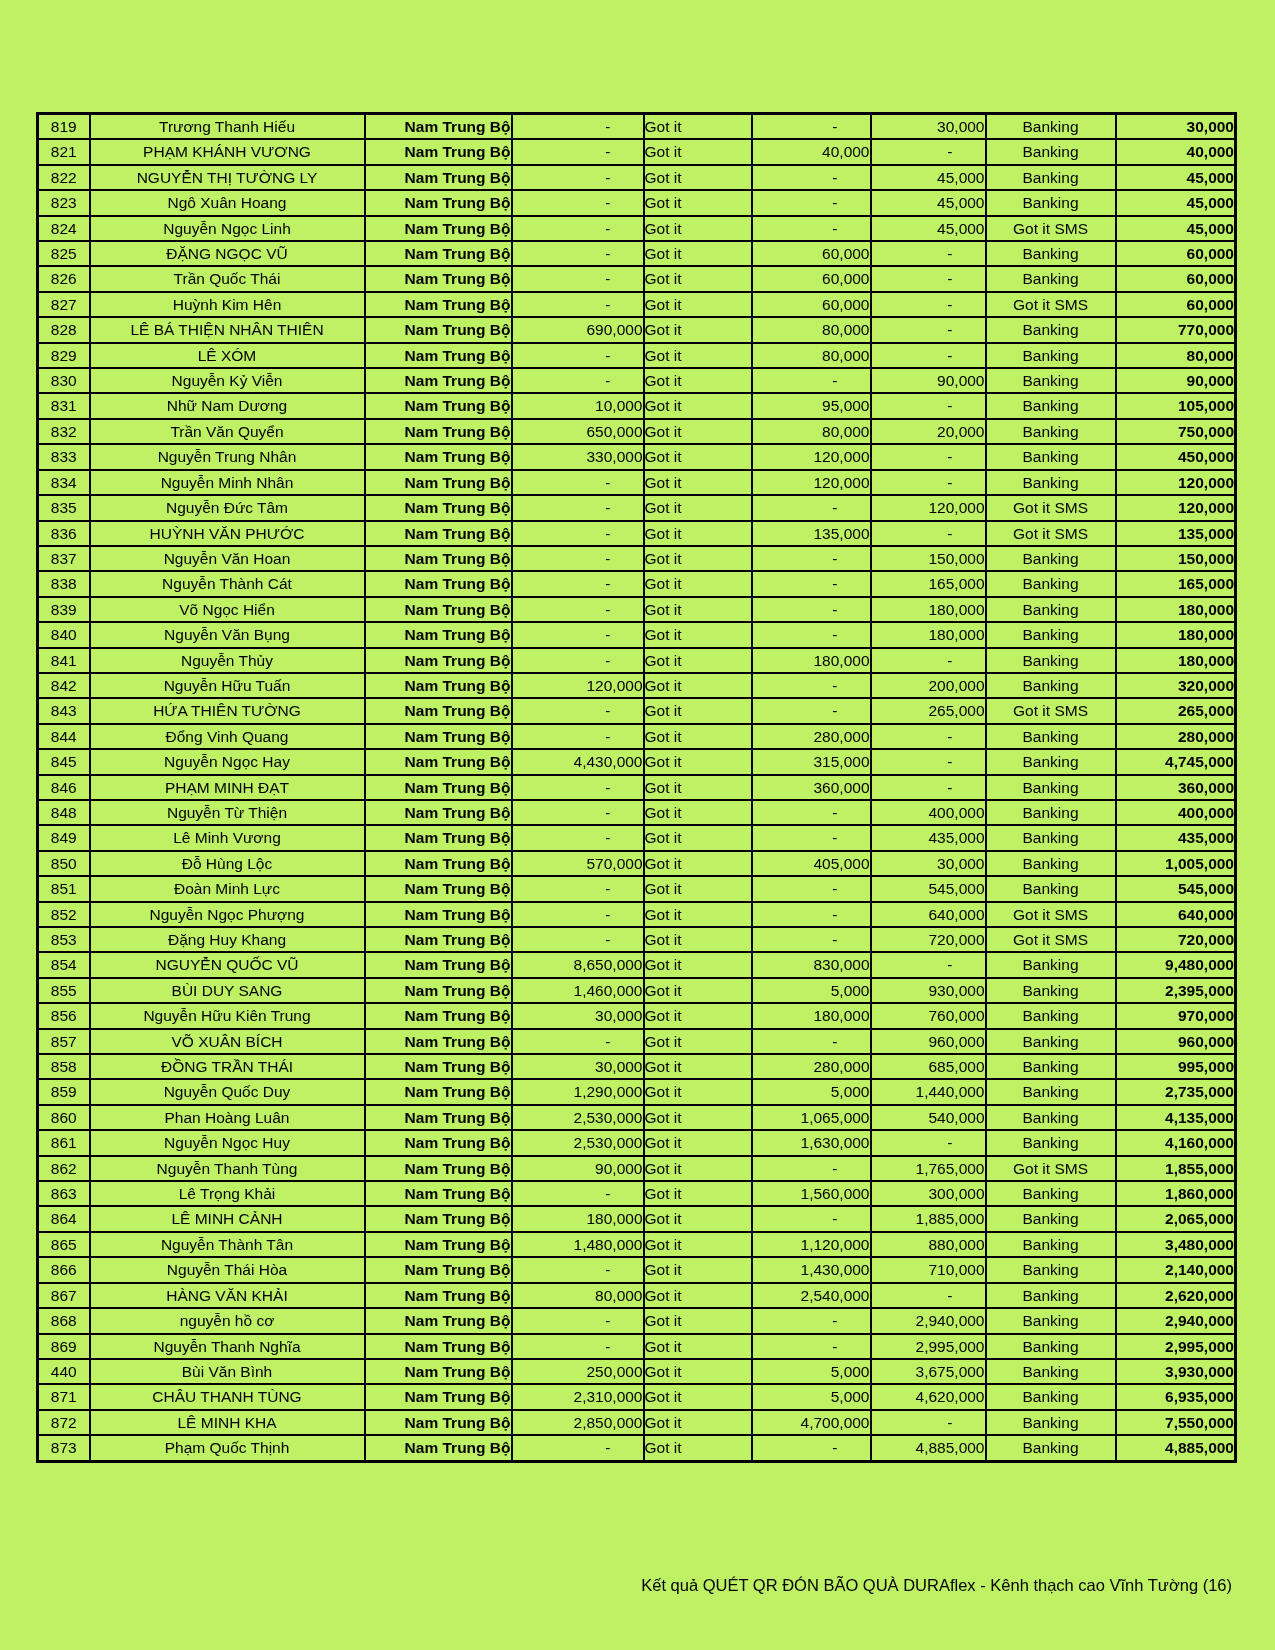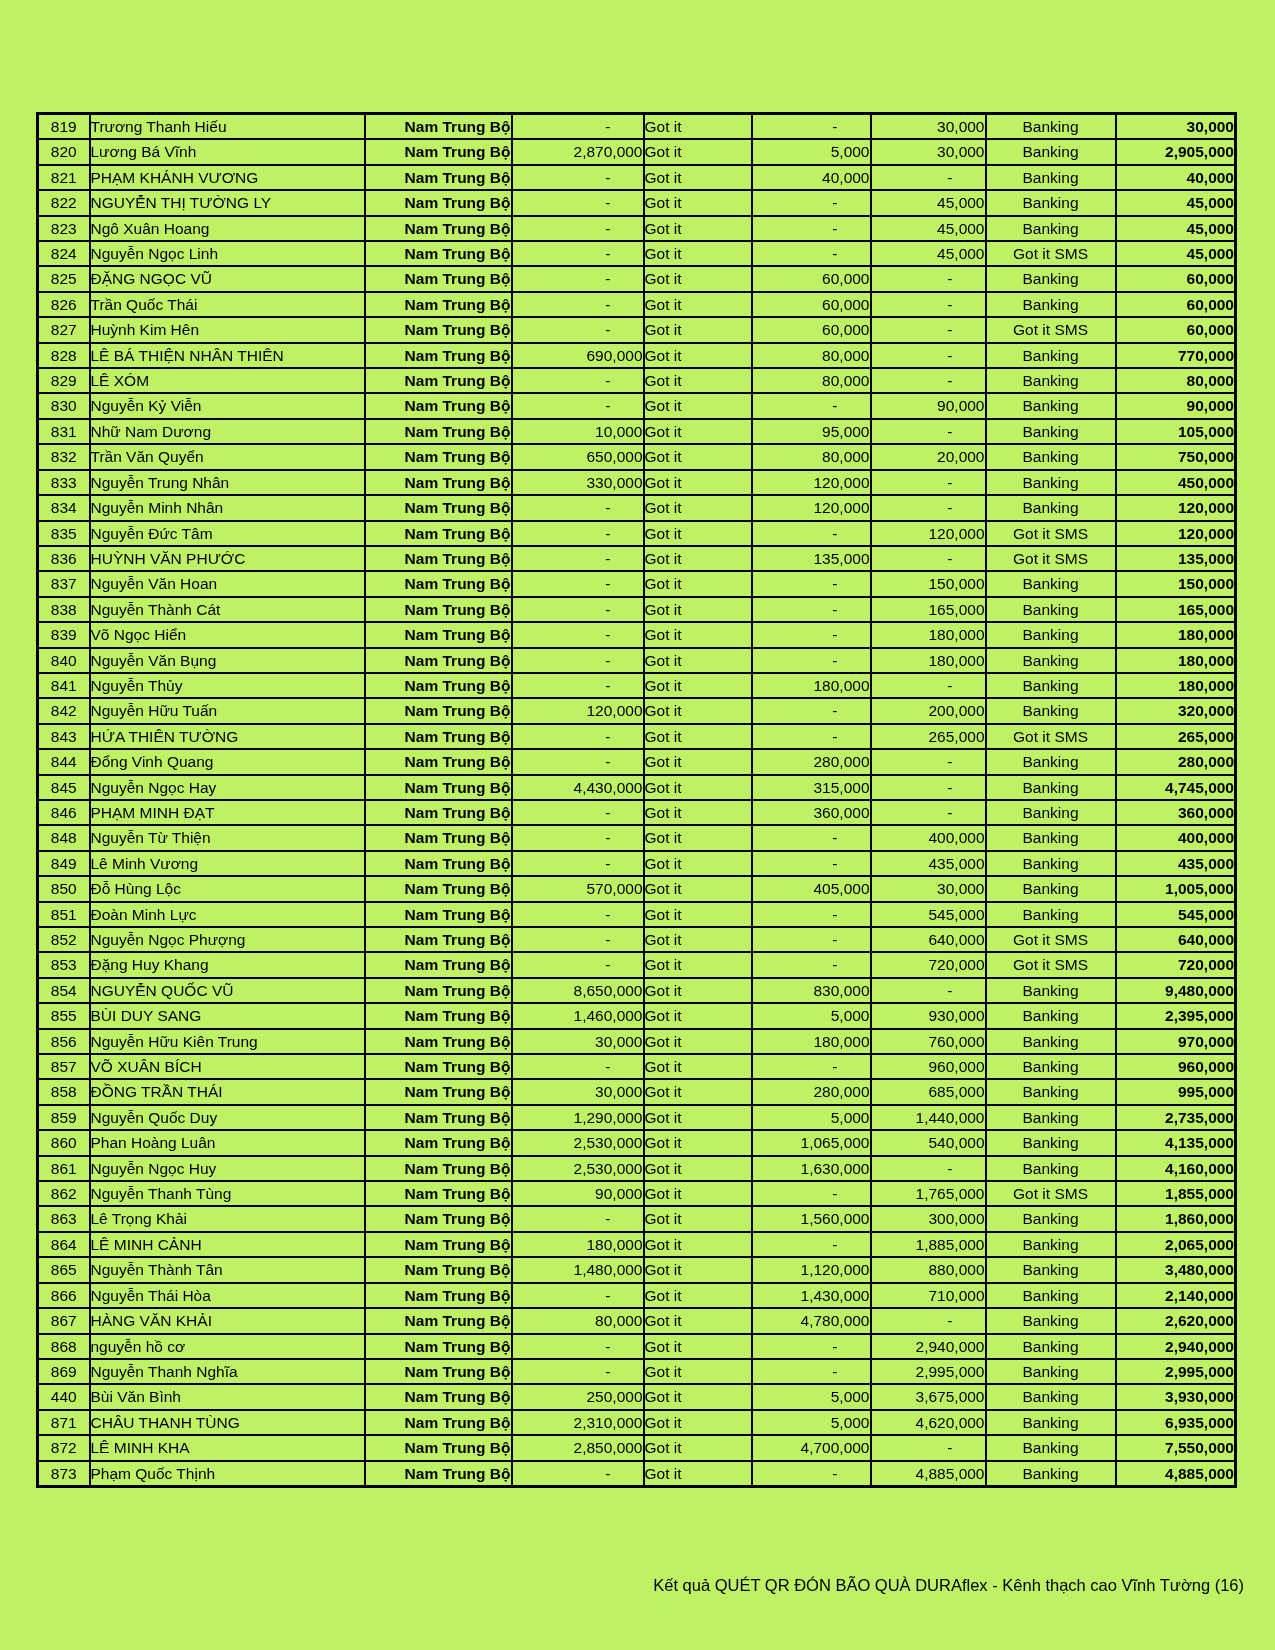--- a/index.html
+++ b/index.html
@@ -29,31 +29,31 @@
     border: 2px solid #000;
     height: 23.4px;
     line-height: 23.4px;
     font-size: 15.5px;
     padding: 0;
     white-space: nowrap;
     overflow: hidden;
     vertical-align: middle;
   }
   td.c-id     { text-align: center; }
-  td.c-name   { }
+  td.c-name   { text-align: center; }
   td.c-region { text-align: right; font-weight: bold; }
   td.c-num    { text-align: right; padding-right: 10px; }
   td.c-num.dash { padding-right: 32px; }
   td.c-status { }
   td.c-method { text-align: center; padding-left: 8px; }
   td.c-total  { text-align: right; padding-right: 10px; font-weight: bold; }
   .footer-note {
     position: absolute;
     top: 1576px;
-    left: 16px;
+    left: 4px;
     width: 1228px;
     text-align: right;
     font-size: 16.5px;
     color: #000;
   }
 </style>
 </head>
 <body>
 
 <div class="page">
@@ -76,31 +76,20 @@
           <td class="c-name">Trương Thanh Hiếu</td>
           <td class="c-region">Nam Trung Bộ</td>
           <td class="c-num dash">-</td>
           <td class="c-status">Got it</td>
           <td class="c-num dash">-</td>
           <td class="c-num">30,000</td>
           <td class="c-method">Banking</td>
           <td class="c-total">30,000</td>
         </tr>
         <tr>
-          <td class="c-id">820</td>
-          <td class="c-name">Lương Bá Vĩnh</td>
-          <td class="c-region">Nam Trung Bộ</td>
-          <td class="c-num">2,870,000</td>
-          <td class="c-status">Got it</td>
-          <td class="c-num">5,000</td>
-          <td class="c-num">30,000</td>
-          <td class="c-method">Banking</td>
-          <td class="c-total">2,905,000</td>
-        </tr>
-        <tr>
           <td class="c-id">821</td>
           <td class="c-name">PHẠM KHÁNH VƯƠNG</td>
           <td class="c-region">Nam Trung Bộ</td>
           <td class="c-num dash">-</td>
           <td class="c-status">Got it</td>
           <td class="c-num">40,000</td>
           <td class="c-num dash">-</td>
           <td class="c-method">Banking</td>
           <td class="c-total">40,000</td>
         </tr>
@@ -587,21 +576,21 @@
           <td class="c-num">710,000</td>
           <td class="c-method">Banking</td>
           <td class="c-total">2,140,000</td>
         </tr>
         <tr>
           <td class="c-id">867</td>
           <td class="c-name">HÀNG VĂN KHẢI</td>
           <td class="c-region">Nam Trung Bộ</td>
           <td class="c-num">80,000</td>
           <td class="c-status">Got it</td>
-          <td class="c-num">4,780,000</td>
+          <td class="c-num">2,540,000</td>
           <td class="c-num dash">-</td>
           <td class="c-method">Banking</td>
           <td class="c-total">2,620,000</td>
         </tr>
         <tr>
           <td class="c-id">868</td>
           <td class="c-name">nguyễn hồ cơ</td>
           <td class="c-region">Nam Trung Bộ</td>
           <td class="c-num dash">-</td>
           <td class="c-status">Got it</td>

